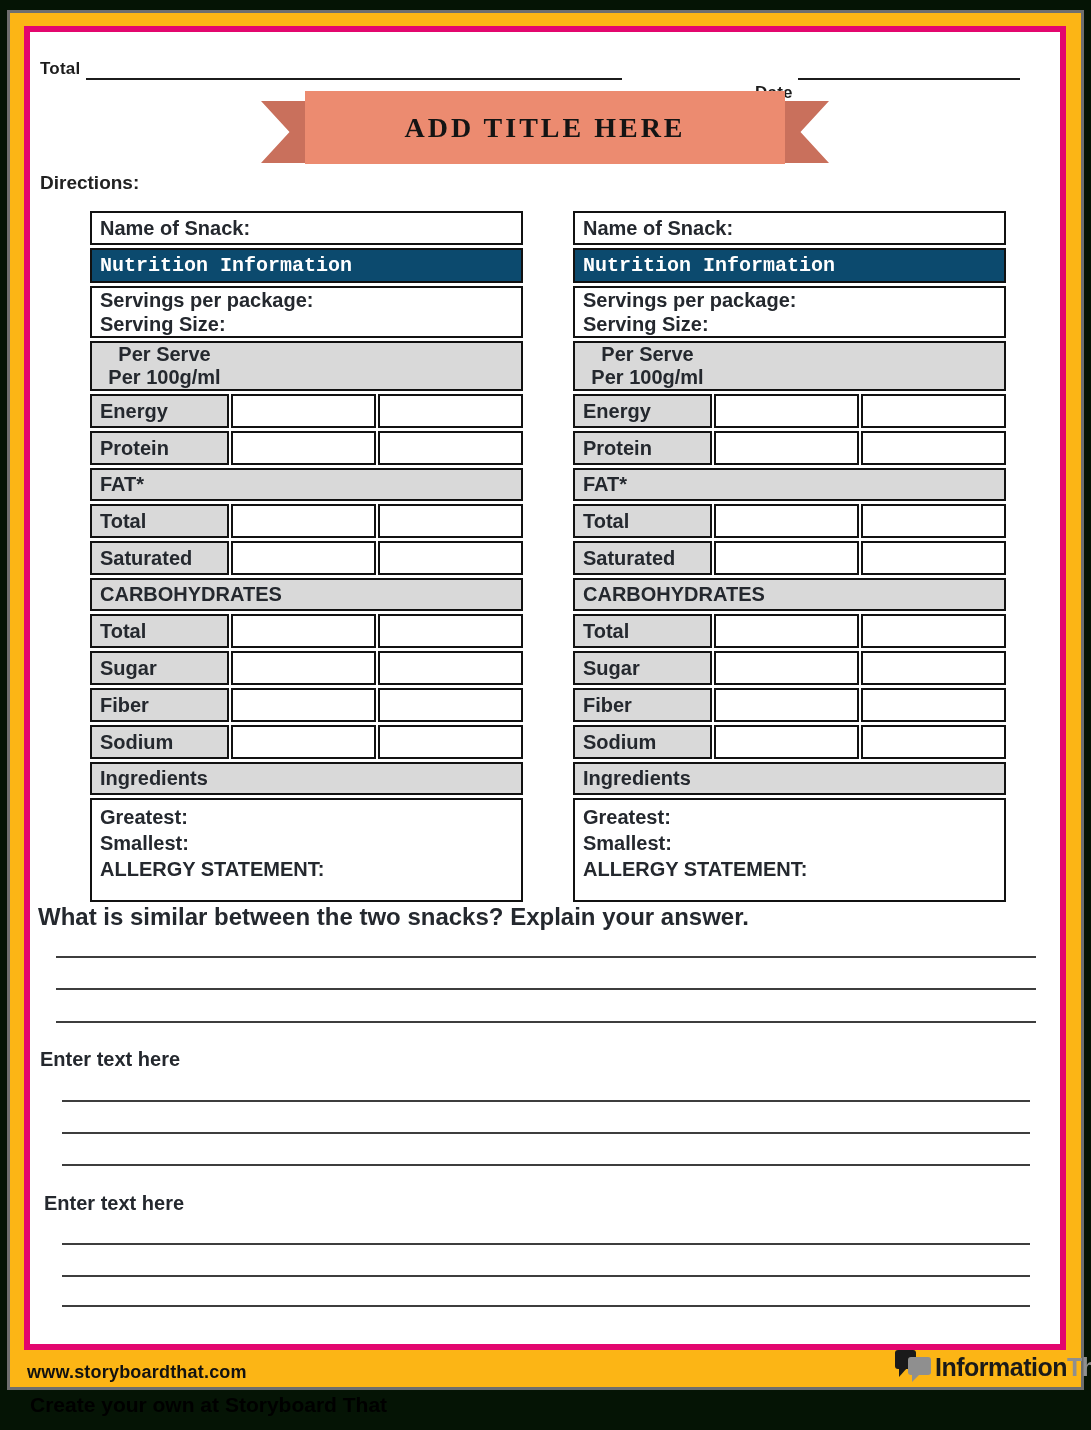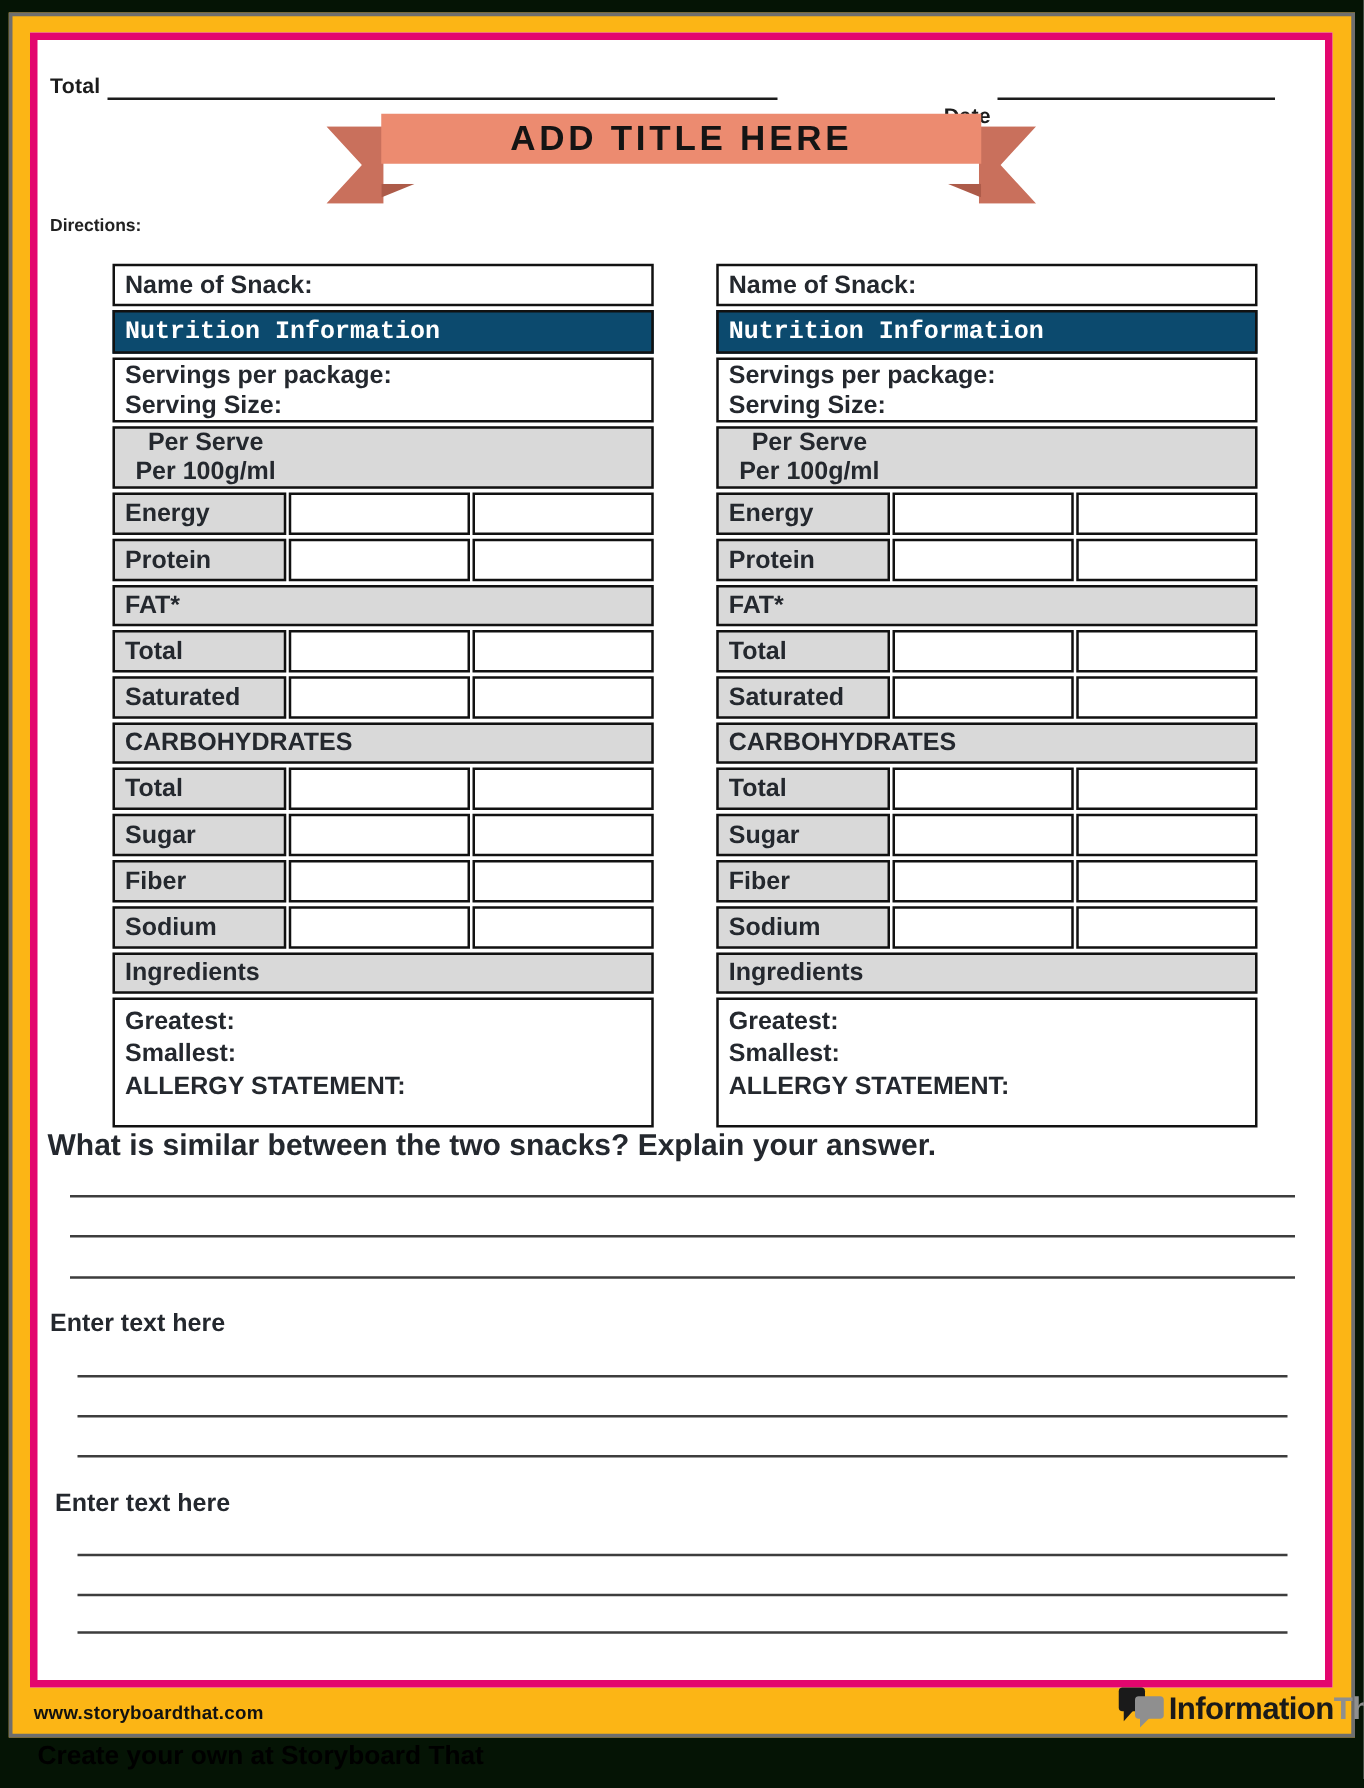--- a/index.html
+++ b/index.html
@@ -21,41 +21,41 @@
     box-sizing:border-box; border:6px solid var(--frame-pink, #E3066E);
     background:#ffffff;
   }
 
   
   .field-label { font-weight:bold; font-size:17px; color:#1c1c1c; letter-spacing:0.2px; }
   .field-line { border-top:2px solid #1c1c1c; height:0; }
 
   
   .ribbon-banner {
-    position:absolute; left:305px; top:91px; width:480px; height:40px;
+    position:absolute; left:305px; top:91px; width:480px; height:73px;
     background: var(--ribbon-salmon, #EC8B70);
-    display:flex; align-items:center; justify-content:center;
+    display:flex; align-items:center; justify-content:center;font-family:Liberation Serif, serif;
   }
   .ribbon-title {
     font-weight:bold; font-size:28px; letter-spacing:3px; color:#141414;
   }
   .ribbon-tail {
     position:absolute; top:101px; width:46px; height:62px;
     background: var(--ribbon-salmon-dark, #C9705C);
   }
   .ribbon-tail.left  { left:261px; clip-path: polygon(0 0, 100% 0, 100% 100%, 0 100%, 62% 50%); }
   .ribbon-tail.right { left:783px; clip-path: polygon(0 0, 100% 0, 38% 50%, 100% 100%, 0 100%); }
   .ribbon-fold {
     position:absolute; top:147px; width:27px; height:11px;
     background: var(--ribbon-fold, #AD5B49);
   }
   .ribbon-fold.left  { left:305px; clip-path: polygon(0 0, 100% 0, 0 100%); }
   .ribbon-fold.right { left:758px; clip-path: polygon(0 0, 100% 0, 100% 100%); }
 
-  .directions { font-weight:bold; font-size:14px; color:#222;text-align:center; }
+  .directions { font-weight:bold; font-size:19px; color:#222;text-align:center; }
 
   
   .snack-table { position:absolute; top:208px; width:437px; }
   table.nutri {
     border-collapse:separate; border-spacing:2px 3px; table-layout:fixed;
     width:437px;
   }
   table.nutri td {
     box-sizing:border-box; border:2px solid #111;
     font-weight:bold; font-size:20px; color:#24282e;
@@ -78,21 +78,21 @@
 
   
   .q-prompt  { font-weight:bold; color:#24282e; }
   .q1 { font-size:24px; }
   .q2 { font-size:20px; }
   .write-line { border-top:2px solid #3d3d3d; height:0; }
 
   
   .footer-url {
     position:absolute; left:27px; top:1362px;
-    font-weight:bold; font-size:15px; color:#111; letter-spacing:0.2px;
+    font-weight:bold; font-size:18px; color:#111; letter-spacing:0.2px;
   }
   .logo { position:absolute; left:893px; top:1348px; display:flex; align-items:center; }
   .logo-text { font-weight:bold; font-size:25px; letter-spacing:-0.5px; }
   .logo-text .t1 { color:#1a1a1a; }
   .logo-text .t2 { color: var(--logo-gray, #8f8f8f); }
   .tagline {
     position:absolute; left:30px; top:1393px;
     font-weight:bold; font-size:21px; color:#000;
   }
 </style>

